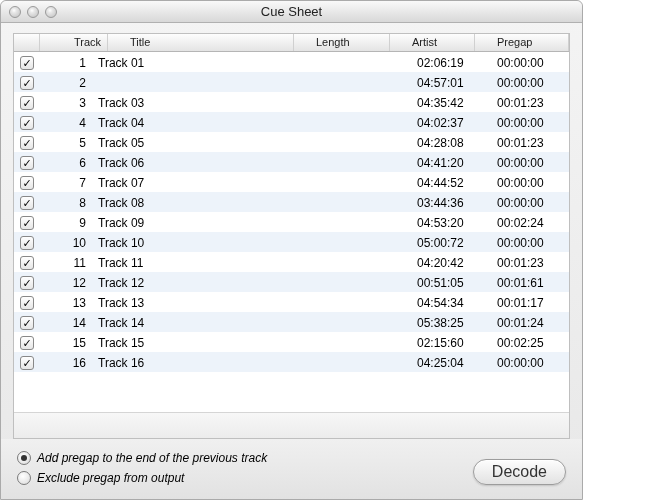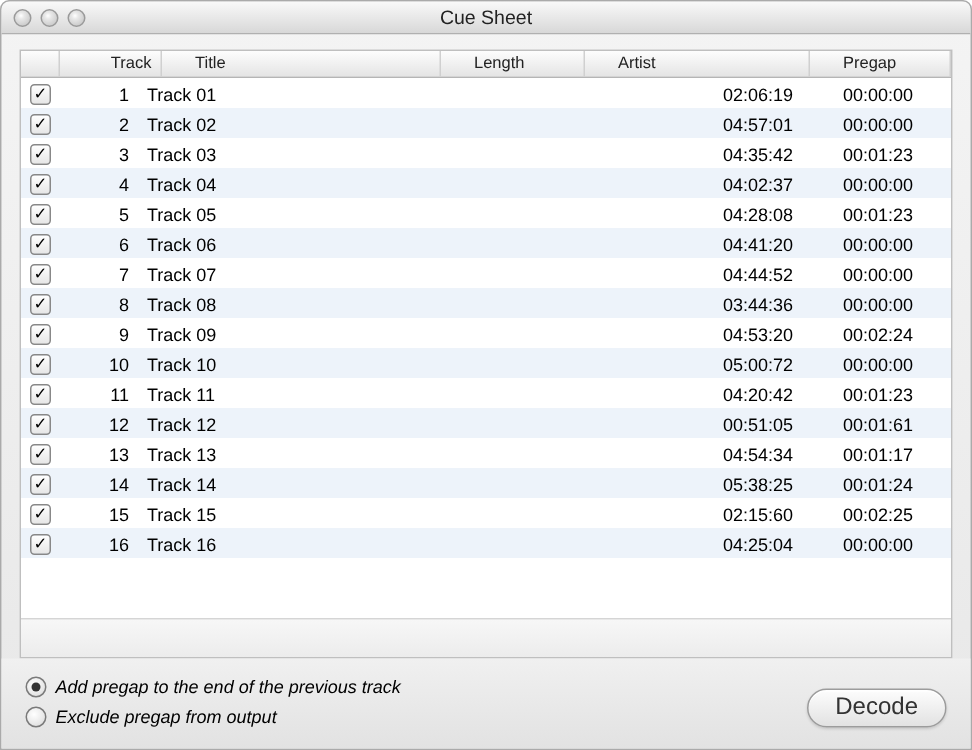--- a/index.html
+++ b/index.html
@@ -7,21 +7,21 @@
   body {
     font-family: "Lucida Grande", "Helvetica Neue", Arial, sans-serif;
     font-size: 12px;
     color: #000;
     background: #fff;
     width: 648px;
     height: 500px;
     overflow: hidden;
   }
   .window {
-    width: 648px;
+    width: 583px;
     height: 500px;
     display: flex;
     flex-direction: column;
     border: 1px solid #aaa;
     border-radius: 6px 6px 0 0;
     position: relative;
     background: linear-gradient(#f4f4f4, #e8e8e8);
   }
   .titlebar {
     height: 22px;
@@ -170,21 +170,20 @@
           <div class="col col-title">Track 01</div>
           <div class="col col-artist"></div>
           <div class="col col-length">02:06:19</div>
           <div class="col col-pregap">00:00:00</div>
         </div>
         <div class="row">
           <div class="col col-check">
             <span class="chk">✓</span>
           </div>
           <div class="col col-track">2</div>
-          <div class="col col-title">Track 02</div>
           <div class="col col-artist"></div>
           <div class="col col-length">04:57:01</div>
           <div class="col col-pregap">00:00:00</div>
         </div>
         <div class="row">
           <div class="col col-check">
             <span class="chk">✓</span>
           </div>
           <div class="col col-track">3</div>
           <div class="col col-title">Track 03</div>

